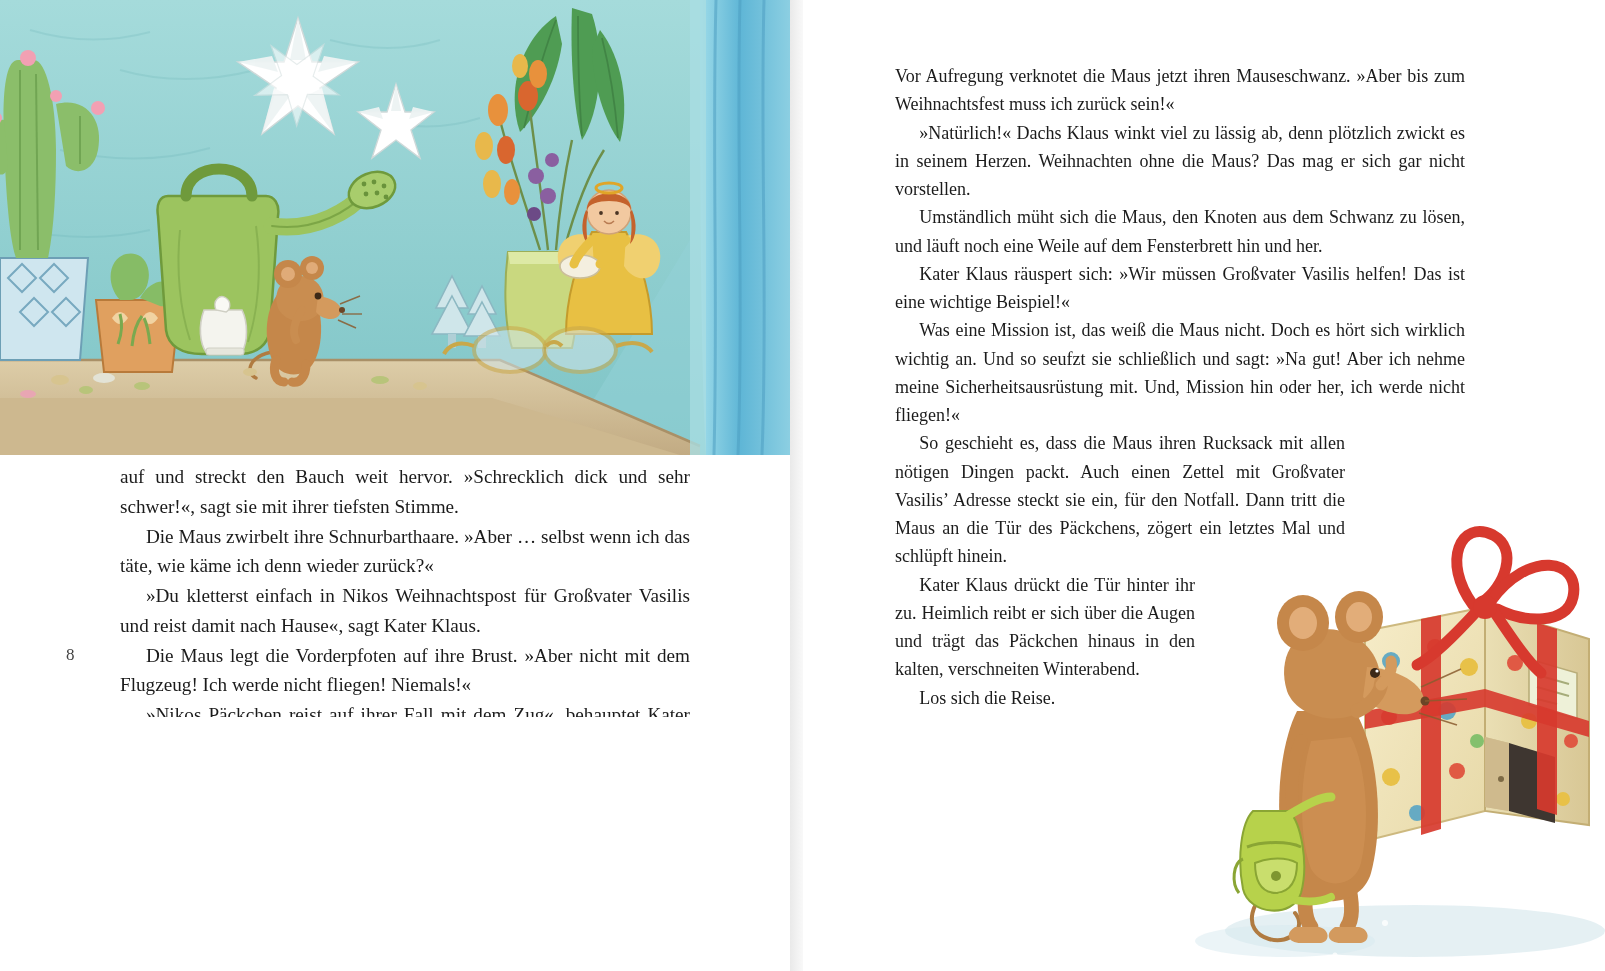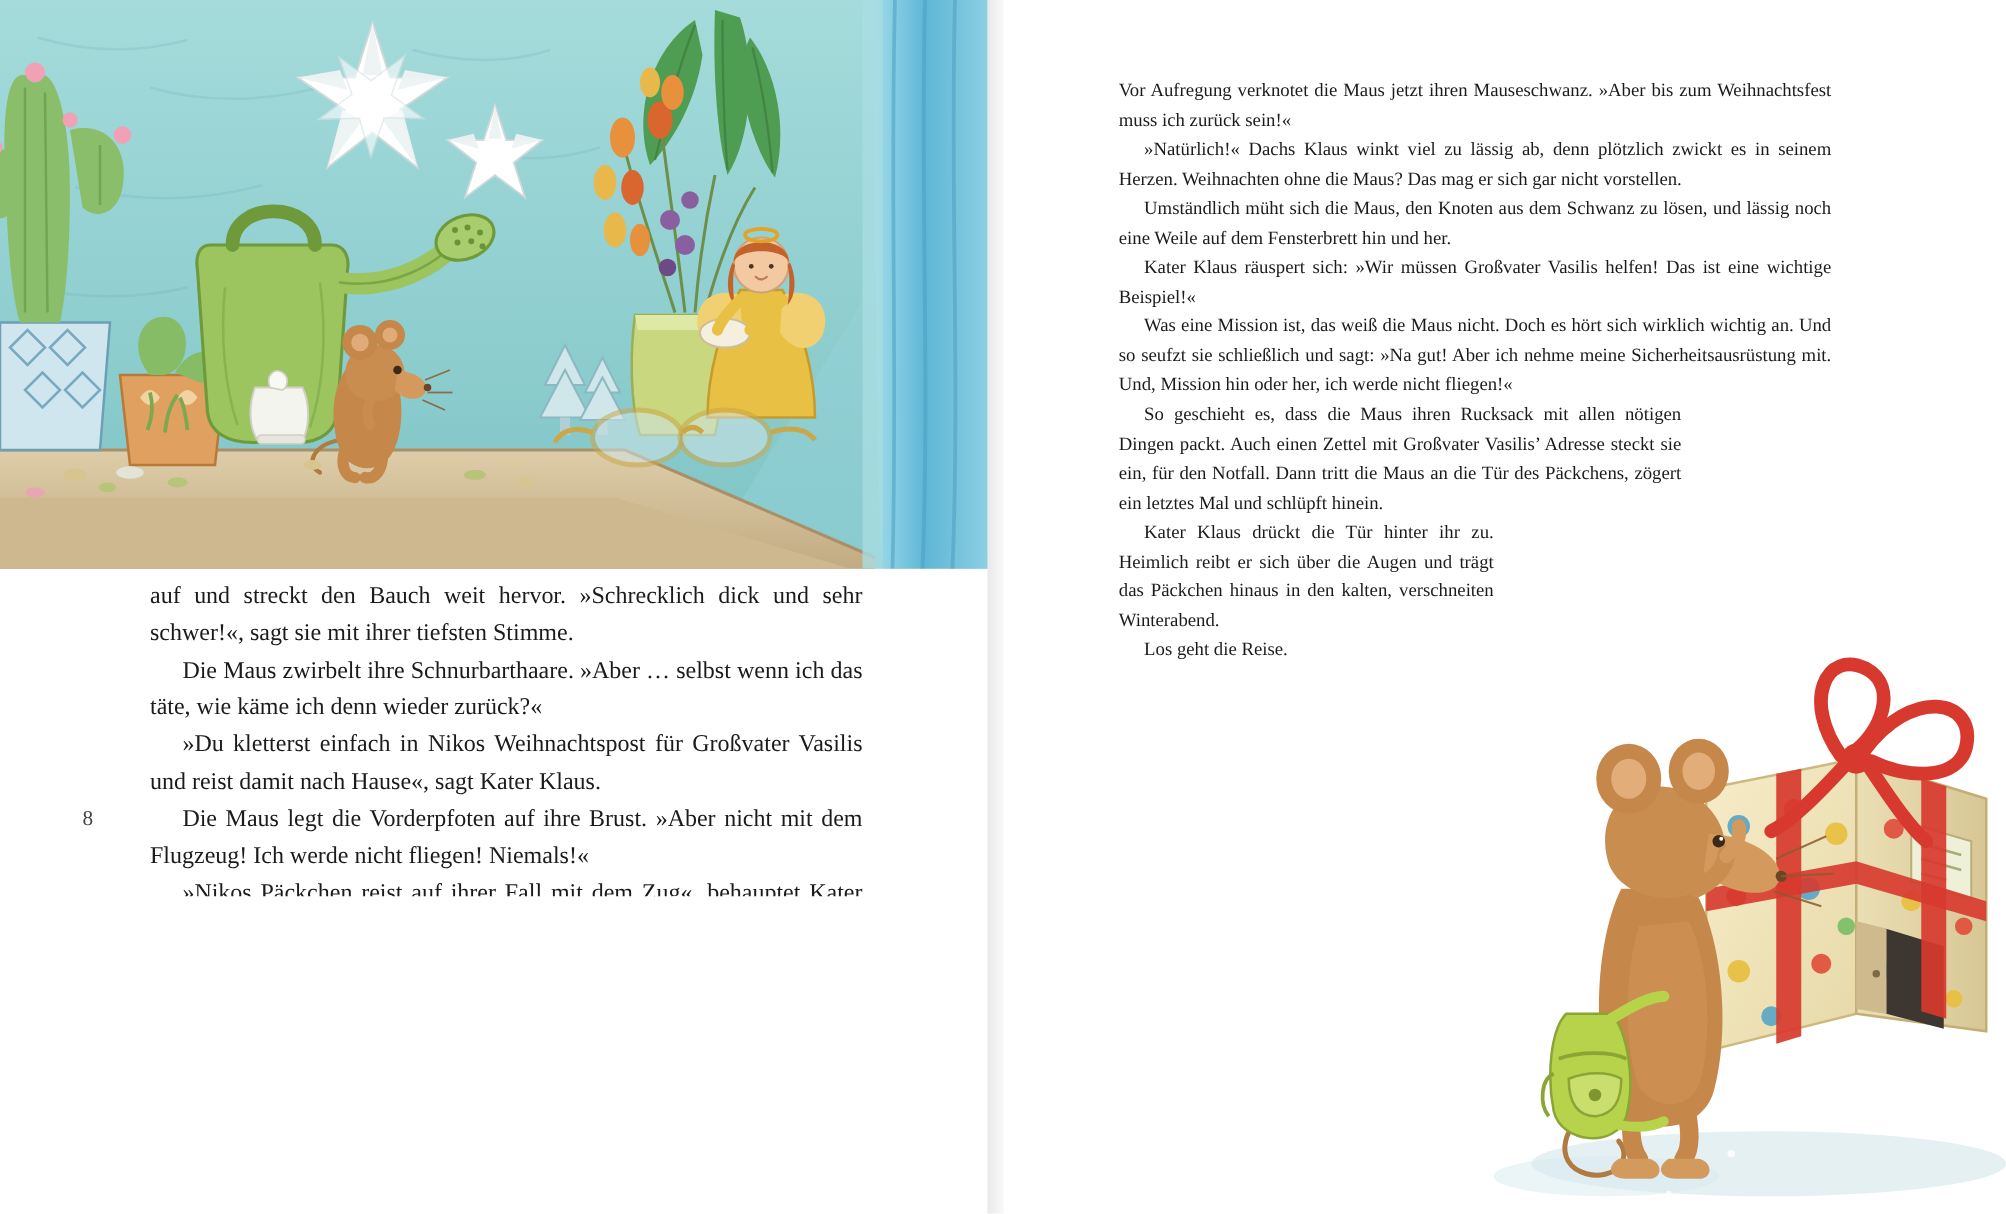--- a/index.html
+++ b/index.html
@@ -73,21 +73,21 @@
     width: 802px;
     height: 971px;
     background: #ffffff;
     overflow: hidden;
   }
   .right-text {
     position: absolute;
     left: 92px;
     top: 62px;
     width: 570px;
-    font-size: 15px;
+    font-size: 18px;
     line-height: 1.57;
     text-align: justify;
     color: #1b1b1b;
   }
   .right-text p { margin: 0; }
   .right-text p + p { text-indent: 1.35em; }
   
   .right-text .narrow-1 { width: 450px; }
   .right-text .narrow-2 { width: 300px; }
   .right-text .narrow-3 { width: 285px; }
@@ -410,26 +410,26 @@
     <div class="folio">8</div>
   </div>
 
   <div class="gutter"></div>
 
   <div class="page-right">
 
     <div class="right-text">
       <p>Vor Aufregung verknotet die Maus jetzt ihren Mauseschwanz. »Aber bis zum Weihnachtsfest muss ich zurück sein!«</p>
       <p>»Natürlich!« Dachs Klaus winkt viel zu lässig ab, denn plötzlich zwickt es in seinem Herzen. Weihnachten ohne die Maus? Das mag er sich gar nicht vorstellen.</p>
-      <p>Umständlich müht sich die Maus, den Knoten aus dem Schwanz zu lösen, und lässig noch eine Weile auf dem Fensterbrett hin und her.</p>
+      <p>Umständlich müht sich die Maus, den Knoten aus dem Schwanz zu lösen, und läuft noch eine Weile auf dem Fensterbrett hin und her.</p>
       <p>Kater Klaus räuspert sich: »Wir müssen Großvater Vasilis helfen! Das ist eine wichtige Beispiel!«</p>
       <p>Was eine Mission ist, das weiß die Maus nicht. Doch es hört sich wirklich wichtig an. Und so seufzt sie schließlich und sagt: »Na gut! Aber ich nehme meine Sicherheitsausrüstung mit. Und, Mission hin oder her, ich werde nicht fliegen!«</p>
       <p class="narrow-1">So geschieht es, dass die Maus ihren Rucksack mit allen nötigen Dingen packt. Auch einen Zettel mit Großvater Vasilis’ Adresse steckt sie ein, für den Notfall. Dann tritt die Maus an die Tür des Päckchens, zögert ein letztes Mal und schlüpft hinein.</p>
       <p class="narrow-2">Kater Klaus drückt die Tür hinter ihr zu. Heimlich reibt er sich über die Augen und trägt das Päckchen hinaus in den kalten, verschneiten Winterabend.</p>
-      <p class="narrow-3">Los geht die Reise.</p>
+      <p class="narrow-3">Los sich die Reise.</p>
     </div>
 
     <div class="ill-right">
       <svg width="420" height="560" viewBox="0 0 420 560" xmlns="http://www.w3.org/2000/svg">
         <defs>
           <linearGradient id="parcelTop" x1="0" y1="0" x2="1" y2="1">
             <stop offset="0%" stop-color="#f6ecc8"></stop>
             <stop offset="100%" stop-color="#e7d9a8"></stop>
           </linearGradient>
           <linearGradient id="parcelSide" x1="0" y1="0" x2="1" y2="0">

